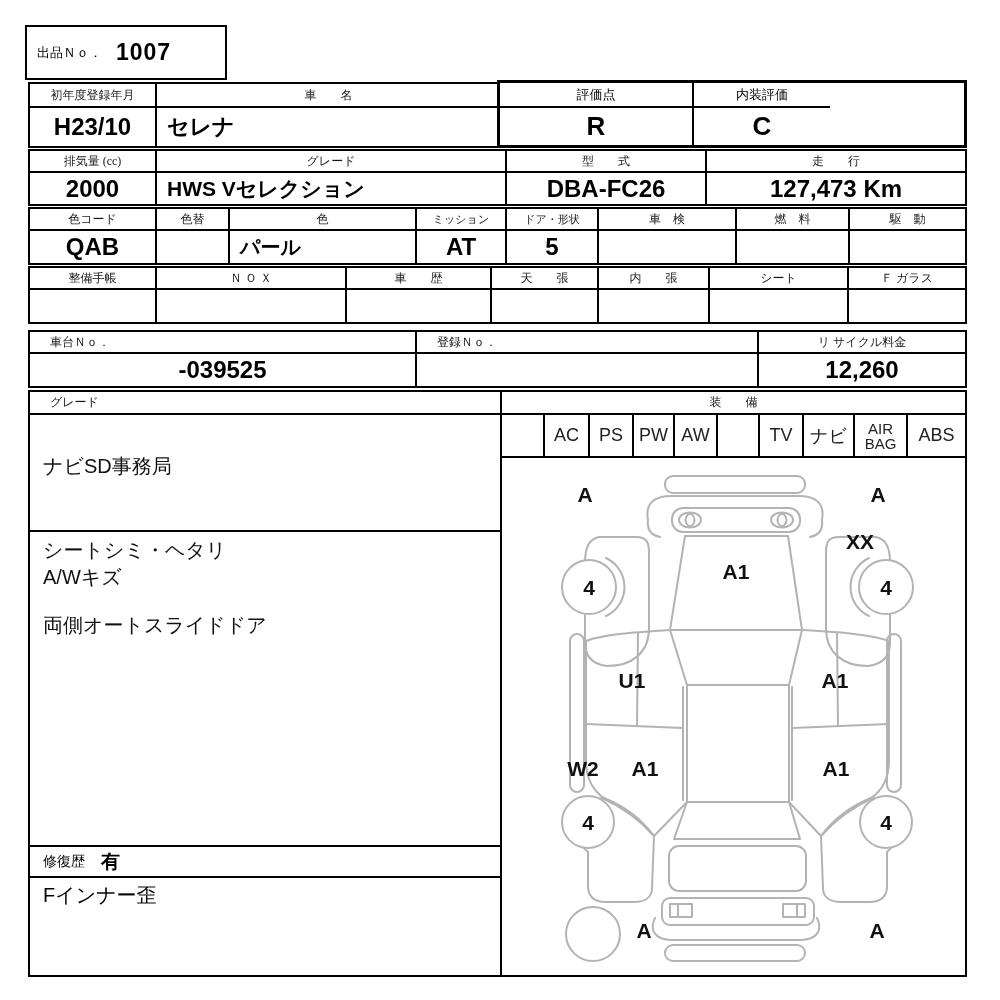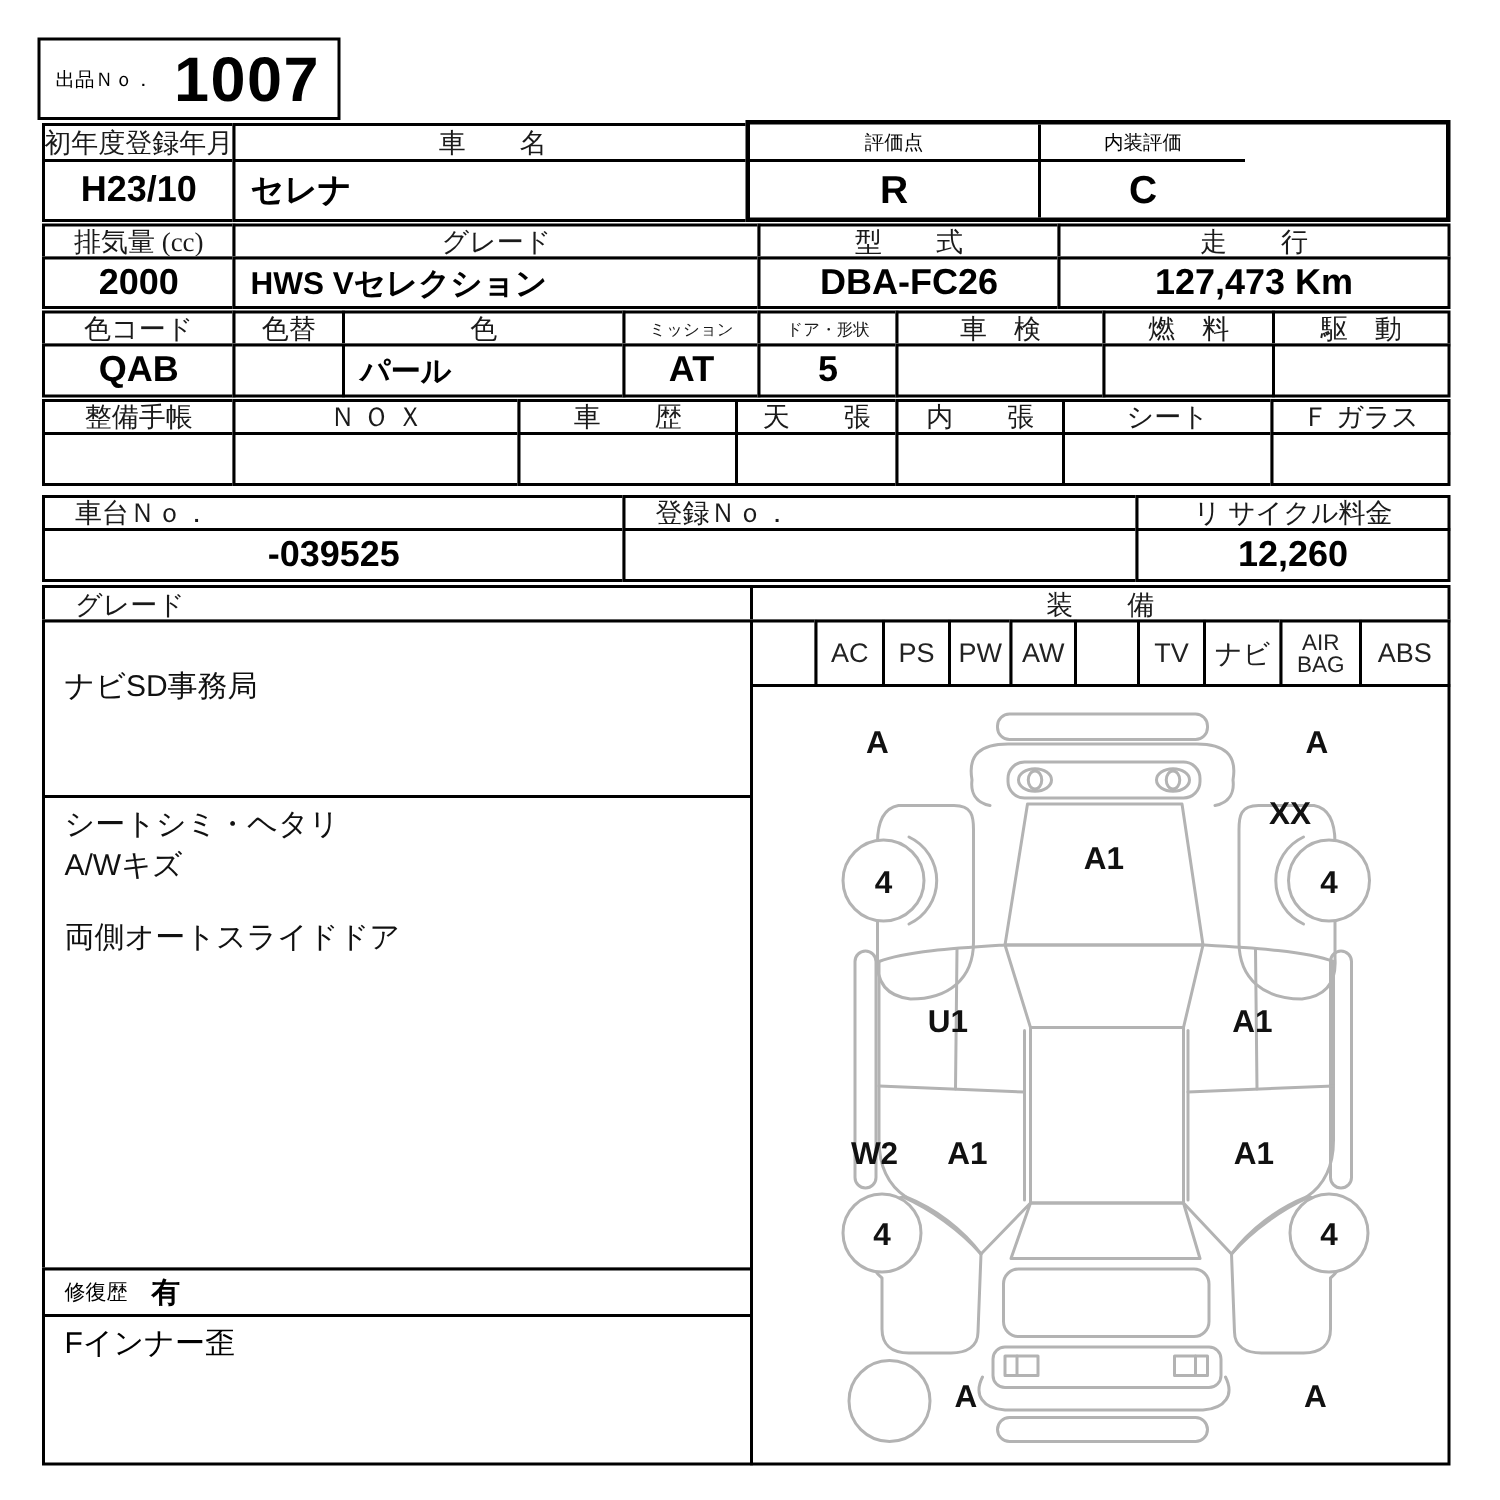--- a/index.html
+++ b/index.html
@@ -1,35 +1,35 @@
 <!DOCTYPE html>
 <html><head>
 <meta charset="utf-8">
 <style>
   html,body { margin:0; padding:0; background:#ffffff; }
   body { width:1000px; height:1000px; position:relative; overflow:hidden;
          font-family:"Liberation Sans","DejaVu Sans",sans-serif; color:#000; }
   .c   { position:absolute; box-sizing:border-box; border:2px solid #000; background:#fff; }
-  .h   { font-family:"Liberation Serif","DejaVu Serif",serif; font-size:18px; color:#1a1a1a;
+  .h   { font-family:"Liberation Serif","DejaVu Serif",serif; font-size:12px; color:#1a1a1a;
          display:flex; align-items:center; justify-content:center; white-space:pre; }
   .hl  { justify-content:flex-start; padding-left:20px; }
   .hs  { font-size:11px; }
   .v   { font-weight:bold; font-size:24px; display:flex; align-items:center; justify-content:center; white-space:pre; }
   .vl  { justify-content:flex-start; padding-left:10px; }
   .lot { display:flex; align-items:center; }
   .lot-label { font-family:"Liberation Serif","DejaVu Serif",serif; font-size:13px; padding-left:10px; }
-  .lot-value { font-weight:bold; font-size:42px; margin-left:14px; letter-spacing:1px; }
+  .lot-value { font-weight:bold; font-size:23px; margin-left:14px; letter-spacing:1px; }
   .eval { position:absolute; box-sizing:border-box; border:3px solid #000; display:flex; background:#fff; }
   .eval-col { box-sizing:border-box; display:flex; flex-direction:column; }
   .eval-col + .eval-col { border-left:2px solid #000; }
   .eval-hdr { height:23px; border-bottom:2px solid #000; font-family:"Liberation Serif","DejaVu Serif",serif;
               font-size:13px; display:flex; align-items:center; justify-content:center; }
   .eval-val { flex:1; font-weight:bold; font-size:26px; display:flex; align-items:center; justify-content:center; }
   .note { font-size:20px; color:#111; line-height:27px; }
-  .nb1  { padding:16px 12px 0 13px; display:block;margin-top:14px; }
+  .nb1  { padding:38px 12px 0 13px; display:block; }
   .nb2  { padding:5px 12px 0 13px; display:block; }
   .gap-top { margin-top:21px; }
   .repair { display:flex; align-items:center; }
   .repair-label { font-family:"Liberation Serif","DejaVu Serif",serif; font-size:14px; padding-left:13px; }
   .repair-value { font-weight:bold; font-size:19px; margin-left:16px; }
   .detail { font-size:20px; padding:4px 12px 0 13px; display:block; }
   .eq { font-size:18px; color:#222; display:flex; align-items:center; justify-content:center; text-align:center; }
   .eq-sm { font-size:15px; line-height:15px; word-break:break-word; padding:0 3px; }
   .car-wrap { padding:0; }
   .car { position:absolute; left:0; top:0; }

